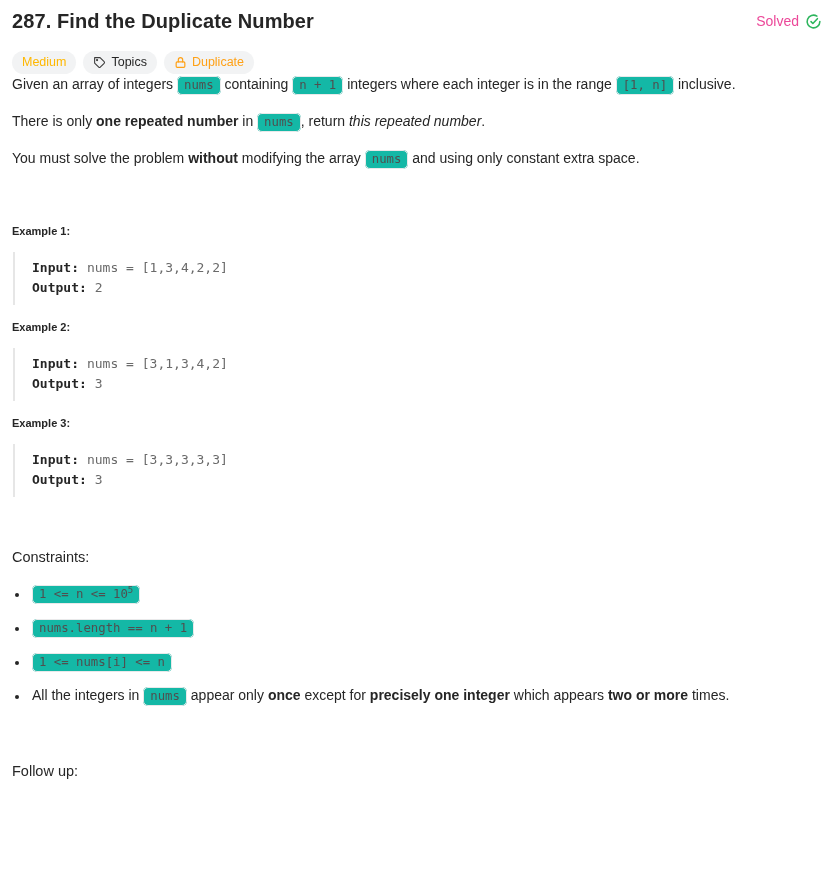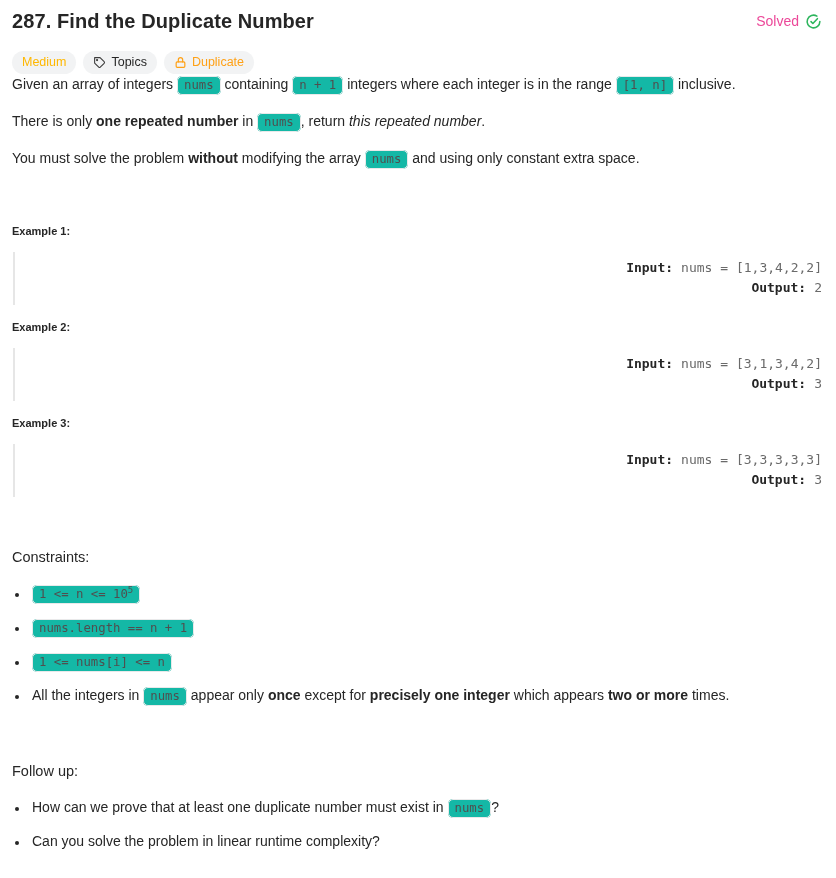--- a/index.html
+++ b/index.html
@@ -89,21 +89,20 @@
     line-height: 18px;
     margin-bottom: 12px;
   }
   .ex-pre {
     border-left: 2px solid #e6e6e6;
     margin: 0 0 13px 1px;
     padding: 6px 0 7px 17px;
     font-family: "DejaVu Sans Mono", "Liberation Mono", monospace;
     font-size: 13px;
     line-height: 20px;
-    text-align: right;
   }
   .ex-pre .io { font-weight: 700; color: #262626; }
   .ex-pre .val { color: #6a6a6a; margin-left: 8px; }
 
   
   .sec-h {
     font-size: 14.5px;
     font-weight: 400;
     line-height: 18px;
   }
@@ -196,18 +195,14 @@
   <ul class="blist">
     <li class="rich"><code class="inline">1 &lt;= n &lt;= 10<sup>5</sup></code></li>
     <li class="rich"><code class="inline">nums.length == n + 1</code></li>
     <li class="rich"><code class="inline">1 &lt;= nums[i] &lt;= n</code></li>
     <li class="rich">All the integers in <code class="inline">nums</code> appear only <strong>once</strong> except for <strong>precisely one integer</strong> which appears <strong>two or more</strong> times.</li>
   </ul>
 
   <div class="spacer-c"></div>
 
   <p class="sec-h">Follow up:</p>
-  <ul class="blist">
-    <li class="rich">How can we prove that at least one duplicate number must exist in <code class="inline">nums</code>?</li>
-    <li class="rich">Can you solve the problem in linear runtime complexity?</li>
-  </ul>
 
 </div>
 
 </body></html>

